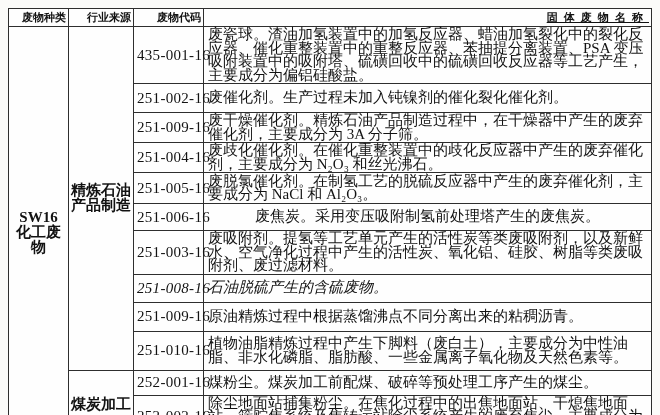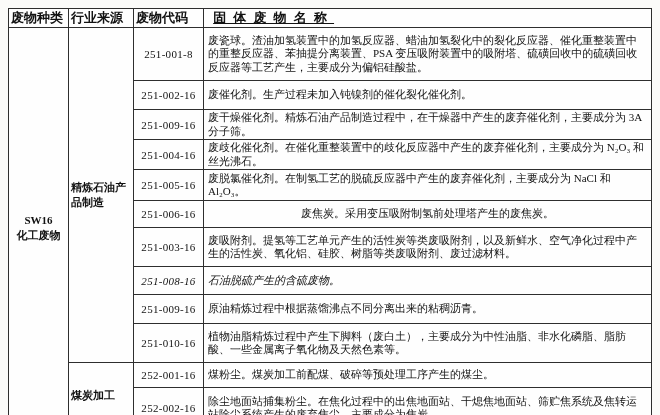--- a/index.html
+++ b/index.html
@@ -18,27 +18,27 @@
     border-collapse:collapse;
     background:#fefefe;
   }
   col.c-cat{width:60px;}
   col.c-ind{width:65px;}
   col.c-code{width:70px;}
   th,td{
     border:1px solid #2e2e2e;
     padding:1px 3px;
     vertical-align:middle;
-    font-size:11px;
+    font-size:15px;
   }
   thead th{
     height:17px;
     font-weight:bold;
-    font-size:13px;
-    text-align:left;
+    font-size:11px;
+    text-align:right;
     padding:0 2px;
   }
   th.name-hdr{letter-spacing:0.55em;text-indent:0.55em;text-decoration:underline;}
   td.cat{
     text-align:center;
     font-weight:bold;
     line-height:15px;
   }
   td.ind{
     text-align:left;
@@ -89,21 +89,21 @@
         <th class="name-hdr">固体废物名称</th>
       </tr>
     </thead>
     <tbody>
       <tr class="r1">
         <td class="cat" rowspan="12">
           <div>SW16</div>
           <div>化工废物</div>
         </td>
         <td class="ind" rowspan="10">精炼石油产品制造</td>
-        <td class="code">251-001-8</td>
+        <td class="code">435-001-16</td>
         <td class="nm">废瓷球。渣油加氢装置中的加氢反应器、蜡油加氢裂化中的裂化反应器、催化重整装置中的重整反应器、苯抽提分离装置、PSA 变压吸附装置中的吸附塔、硫磺回收中的硫磺回收反应器等工艺产生，主要成分为偏铝硅酸盐。</td>
       </tr>
       <tr class="r2">
         <td class="code">251-002-16</td>
         <td class="nm">废催化剂。生产过程未加入钝镍剂的催化裂化催化剂。</td>
       </tr>
       <tr class="r3">
         <td class="code">251-009-16</td>
         <td class="nm">废干燥催化剂。精炼石油产品制造过程中，在干燥器中产生的废弃催化剂，主要成分为 3A 分子筛。</td>
       </tr>

